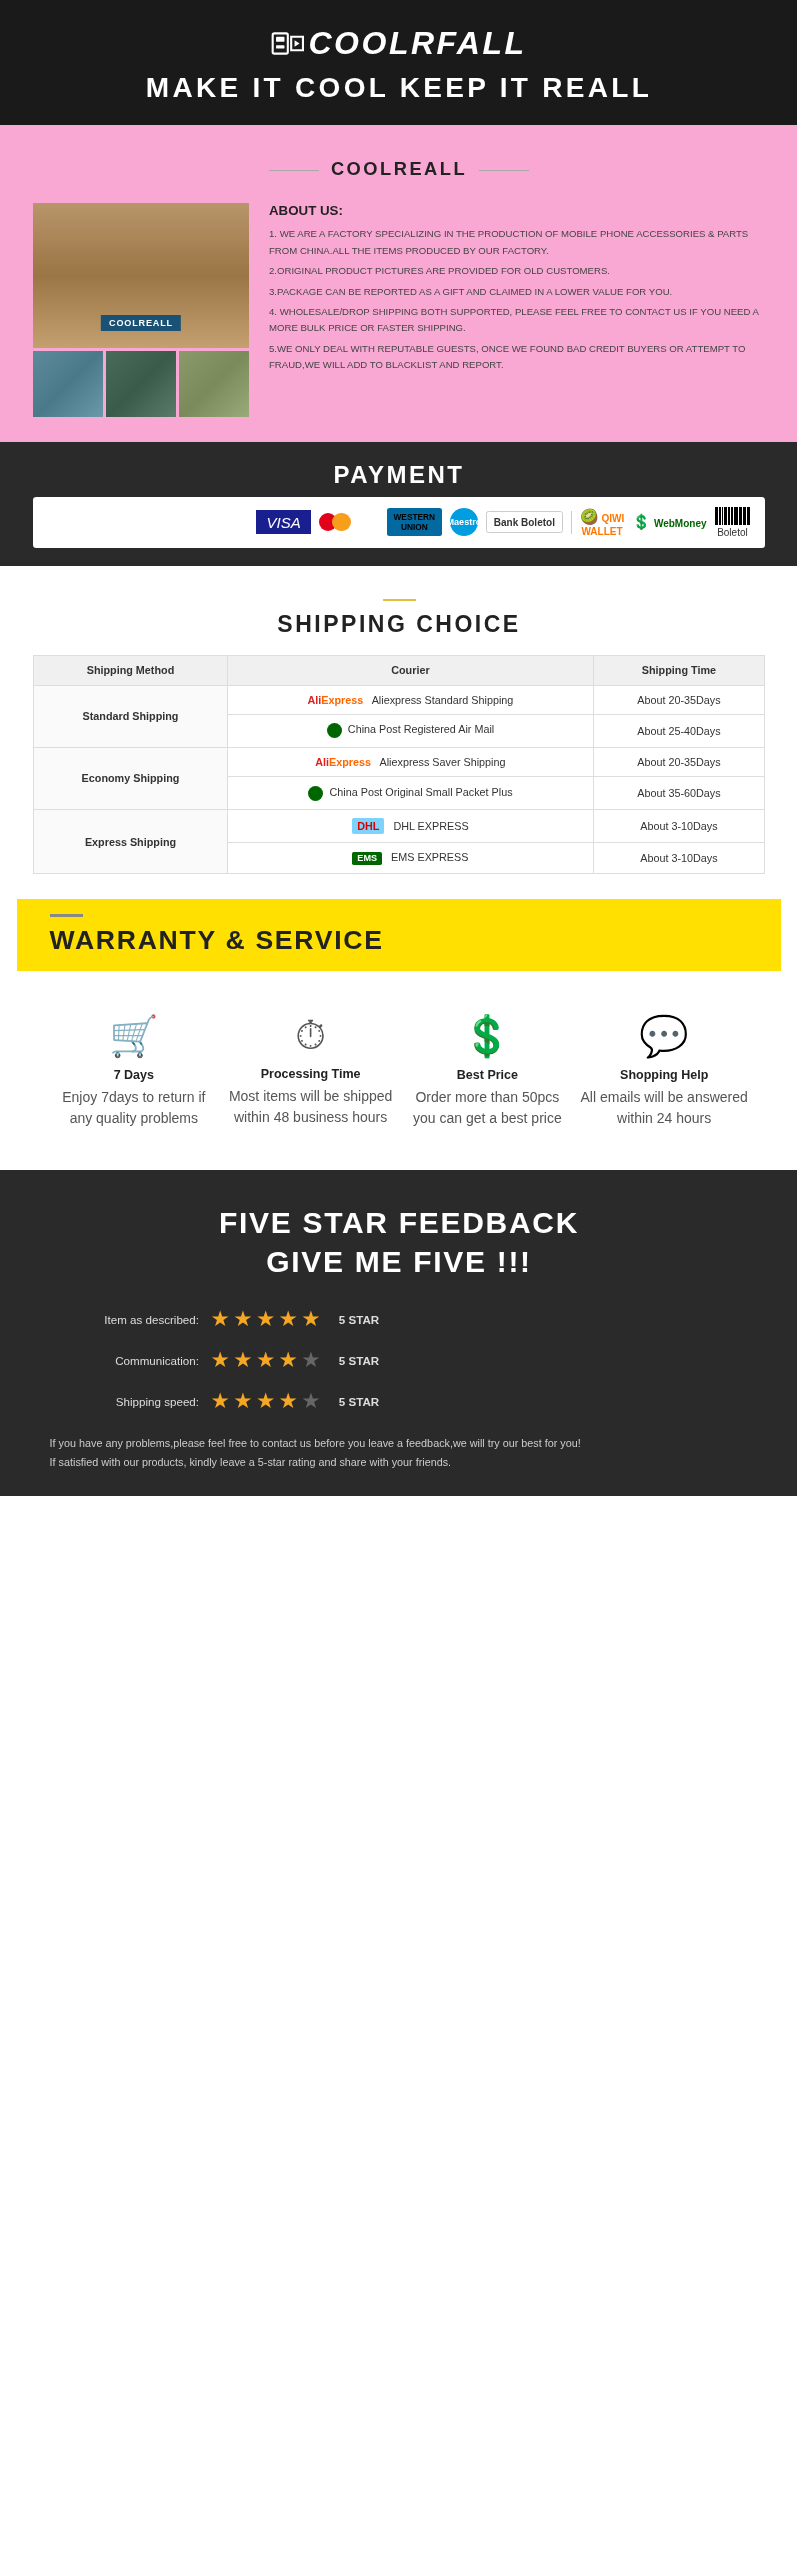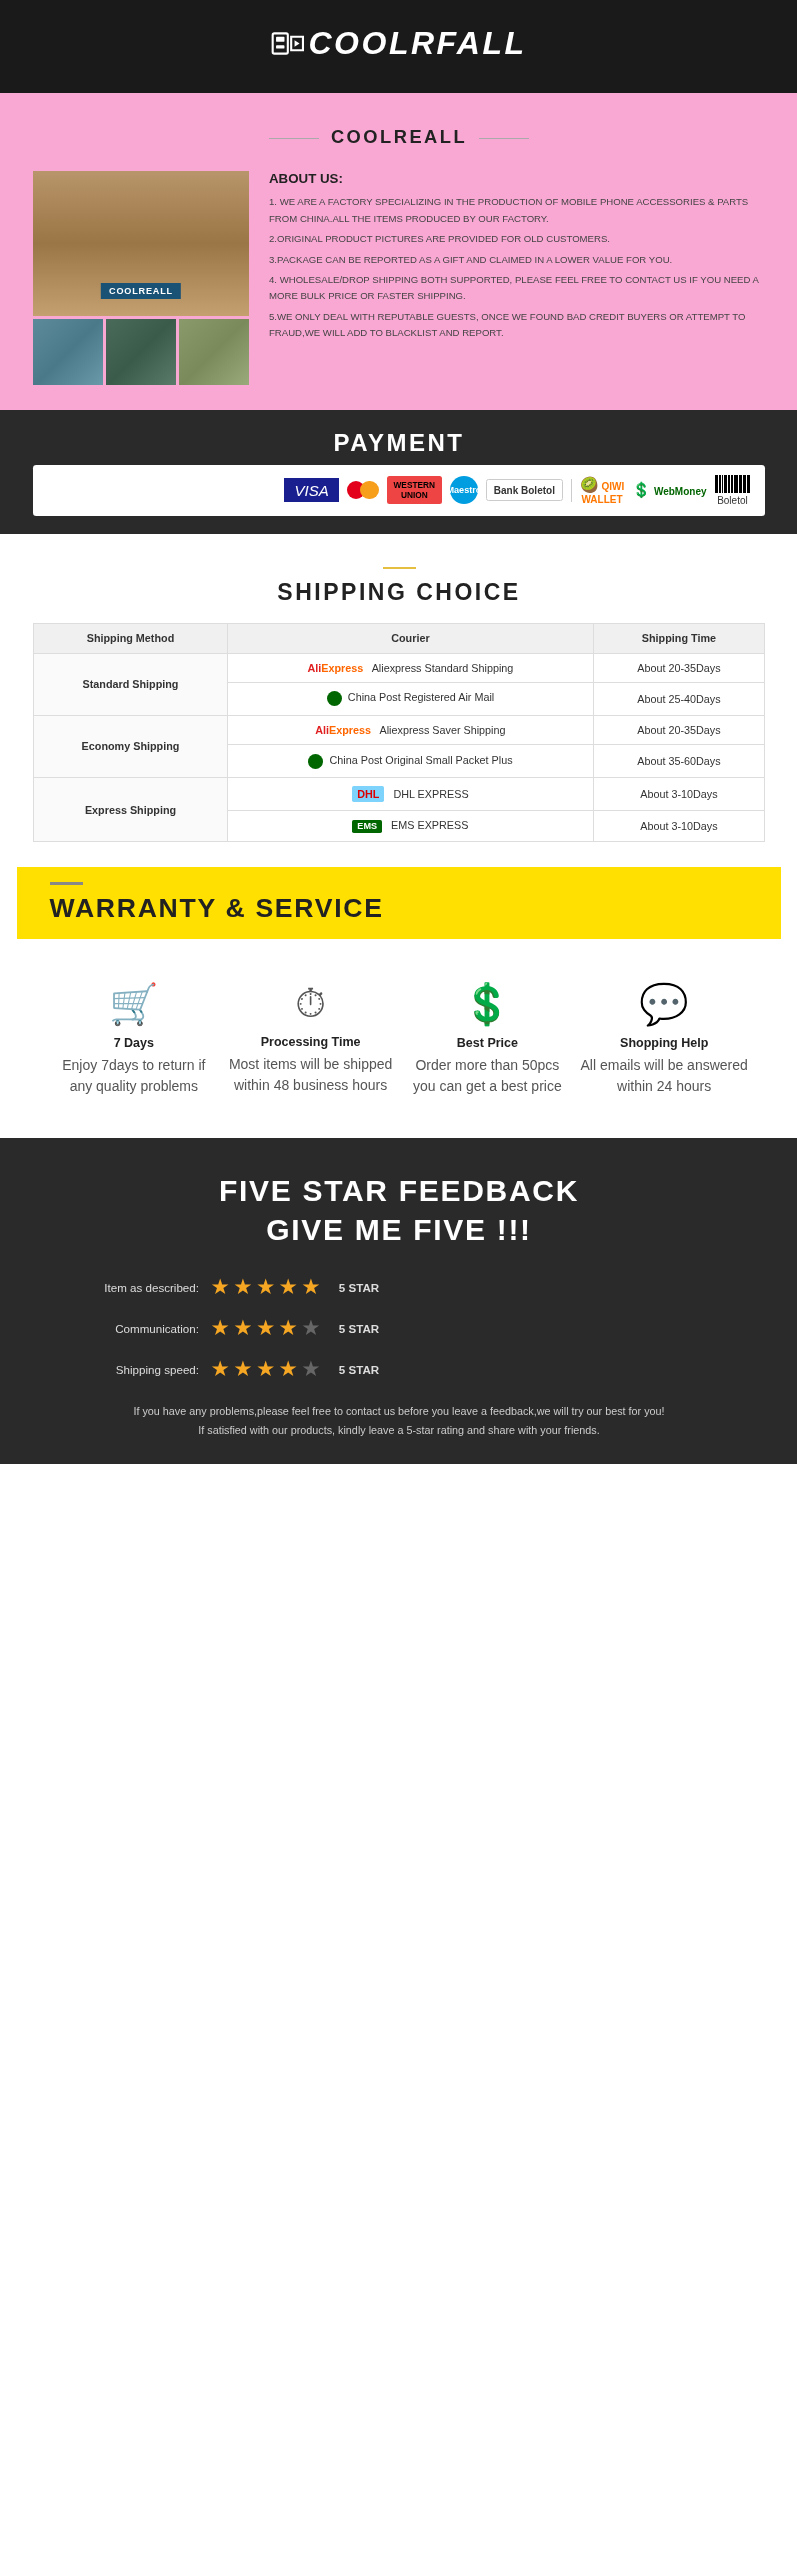--- a/index.html
+++ b/index.html
@@ -167,21 +167,21 @@
       flex-wrap: wrap;
     }
     .visa-badge { background: #1a1f8f; color: #fff; font-size: 15px; font-style: italic; padding: 3.3px 10px; }
     .mc-badge {
       display: inline-flex;
       align-items: center;
       gap: 1.7px;
     }
     .mc-circle1 { width: 18.3px; height: 18.3px; border-radius: 50%; background: #e2001a; display: inline-block; }
     .mc-circle2 { width: 18.3px; height: 18.3px; border-radius: 50%; background: #f79e1b; display: inline-block; margin-left: -6.6px; }
-    .western-union-badge { background: #ef4444; color: #000; font-size: 8.3px; font-weight: 900; padding: 4.2px 6.6px; border-radius: 2.5px; }
+    .western-union-badge { background: #0369a1; color: #000; font-size: 8.3px; font-weight: 900; padding: 4.2px 6.6px; border-radius: 2.5px; margin-left: 28px; }
     .maestro-badge { background: #009de0; color: #fff; font-size: 10.8px; font-weight: 700; border-radius: 50%; width: 28px; height: 28px; display: flex; align-items: center; justify-content: center; }
     .bank-transfer-badge { color: #333; font-size: 10px; font-weight: 700; border: 0.8px solid #ccc; padding: 4.2px 6.6px; border-radius: 2.5px; }
     .qiwi-badge { color: #ff7700; font-size: 10px; font-weight: 900; }
     .webmoney-badge { color: #006400; font-size: 10px; font-weight: 900; }
     .barcode-badge {
       display: flex;
       flex-direction: column;
       align-items: center;
       gap: 1.7px;
     }
@@ -377,21 +377,21 @@
     .star-label {
       color: #ddd;
       font-size: 11.6px;
       font-weight: 700;
       margin-left: 6.6px;
     }
     .feedback-note {
       color: #ccc;
       font-size: 10.8px;
       line-height: 1.7;
-      text-align: center;
+      text-align: left;
       margin-top: 20px;
       padding: 0 16.6px;
     }
 
     
     .office-img-placeholder {
       background: linear-gradient(135deg, #b0956a 0%, #8a7040 40%, #c0a060 70%, #907545 100%);
       position: relative;
       overflow: hidden;
     }
@@ -421,20 +421,21 @@
       <svg viewBox="0 0 44 44" fill="none" xmlns="http://www.w3.org/2000/svg">
         <rect x="2" y="10" width="18" height="24" rx="2" stroke="white" stroke-width="2.5" fill="none"></rect>
         <rect x="6" y="14" width="10" height="6" rx="1" fill="white"></rect>
         <rect x="6" y="24" width="10" height="4" rx="1" fill="white"></rect>
         <path d="M24 14 L38 14 L38 30 L24 30 Z" stroke="white" stroke-width="2.5" fill="none"></path>
         <path d="M28 18 L34 22 L28 26 Z" fill="white"></path>
       </svg>
     </div>
     <div class="logo-text">COOLRFALL</div>
   </div>
+  <div class="header-tagline">MAKE IT COOL KEEP IT REALL</div>
 </div>
 
 <div class="about-section">
   <div class="section-title-center">COOLREALL</div>
   <div class="about-content">
     <div class="about-images-col">
       <div class="about-main-img office-img-placeholder">
         <div class="inner-office"></div>
       </div>
       <div class="small-imgs-row">

